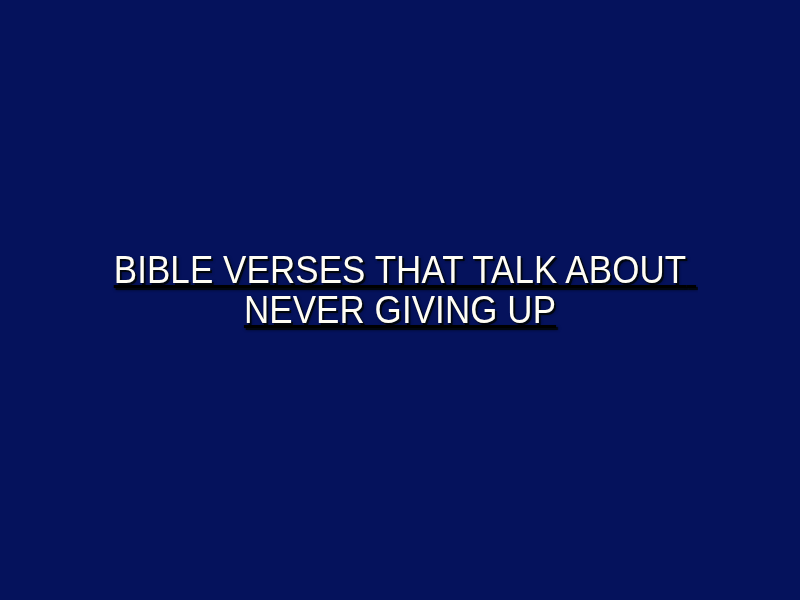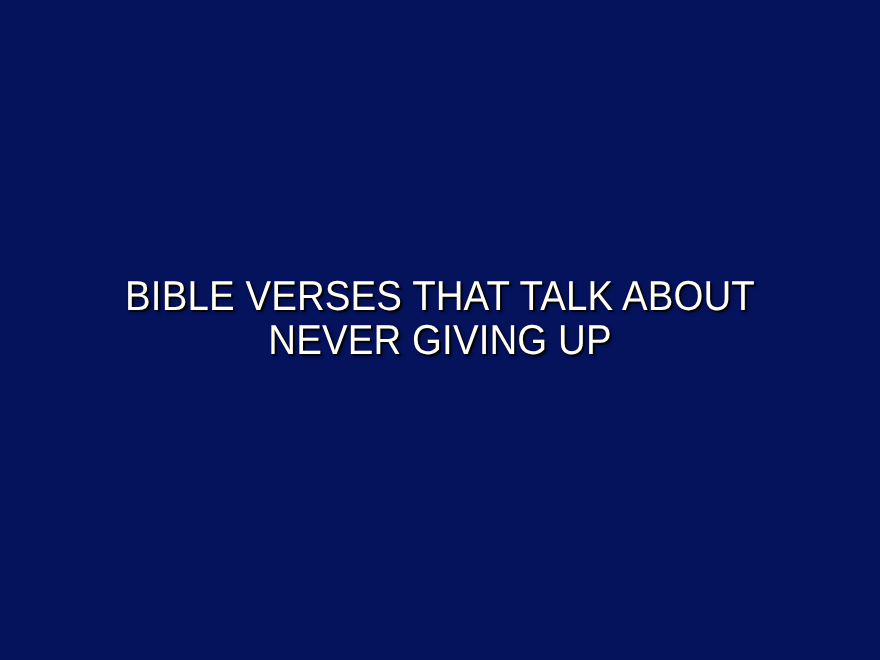--- a/index.html
+++ b/index.html
@@ -25,20 +25,21 @@
     box-sizing: border-box;
   }
 
   .title-block {
     width: 680px;
     text-align: center;
     padding: 0 8px;
     box-sizing: border-box;
     
     transform: translateY(-10px);
+    text-decoration: underline;
   }
 
   .headline {
     margin: 0;
     color: #fffdf4;
     font-family: "Liberation Sans Narrow", "Liberation Sans", "DejaVu Sans Condensed", "DejaVu Sans", sans-serif;
     font-size: 38px;
     line-height: 40px;
     font-weight: 400;
     letter-spacing: 0.1px;

